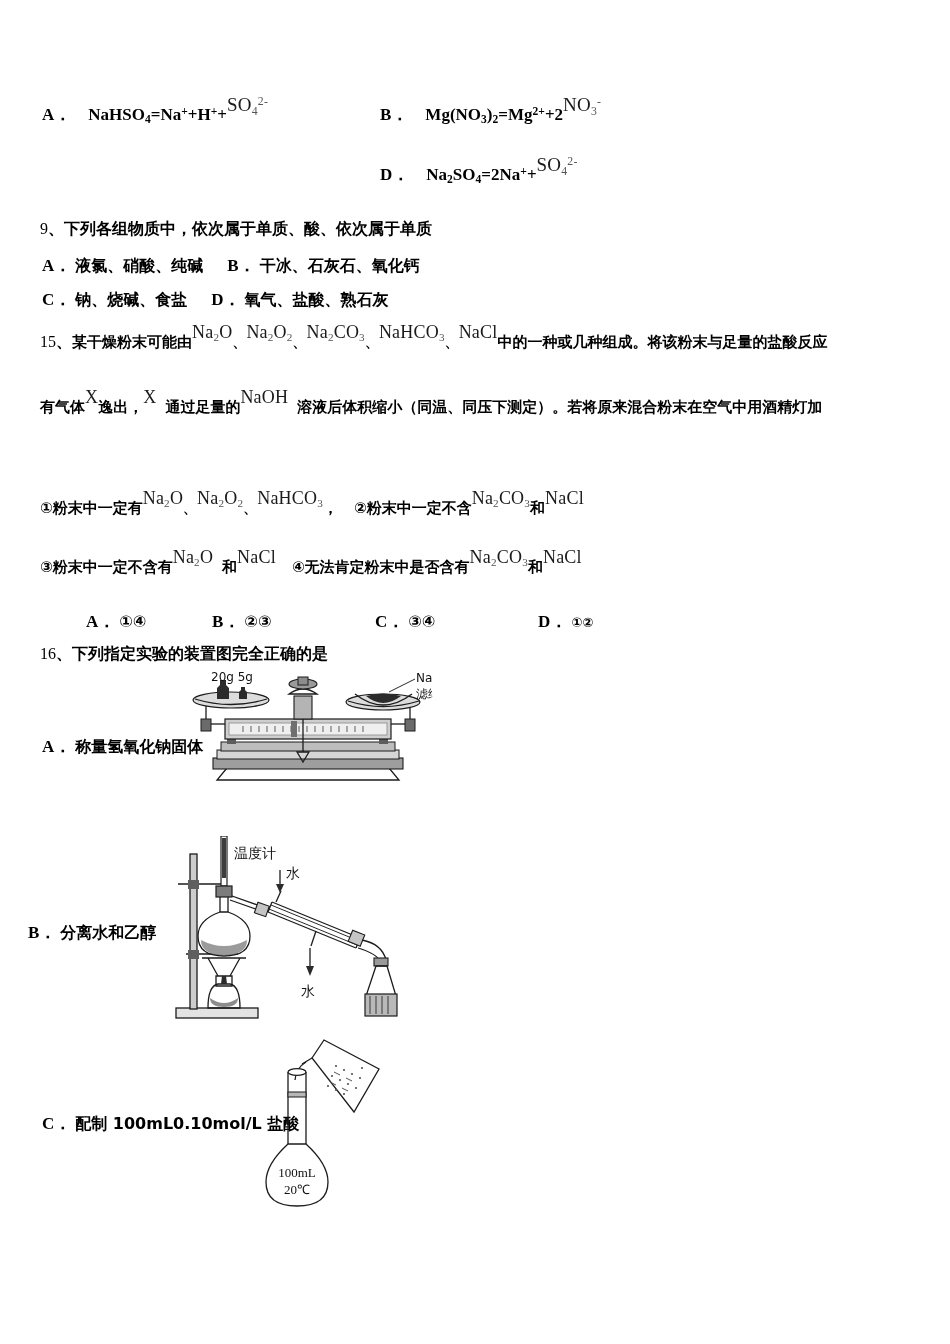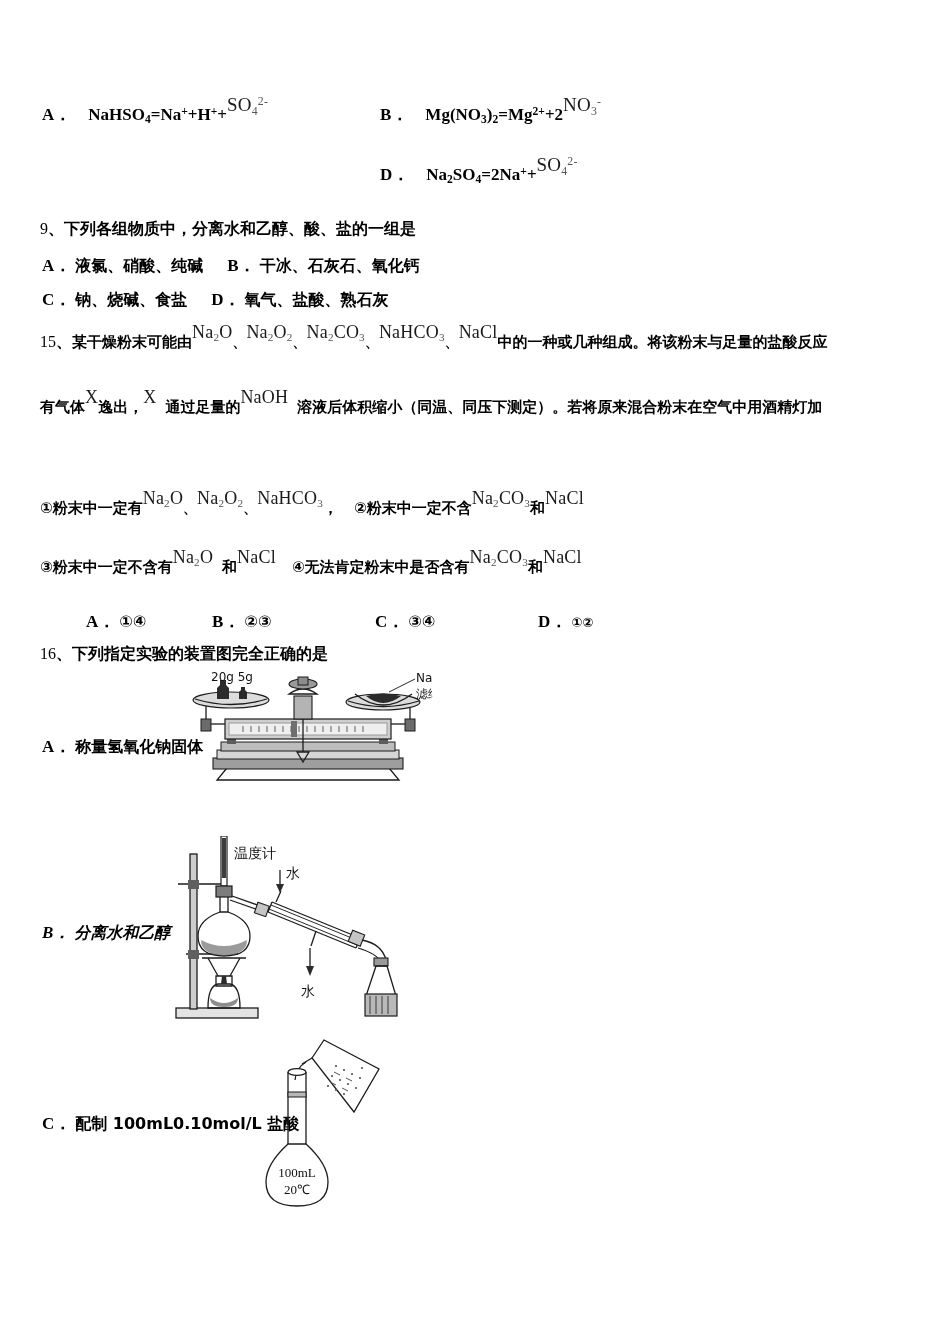--- a/index.html
+++ b/index.html
@@ -86,21 +86,21 @@
   .q15-l5 { left: 40px;  top: 556px; }
 
   .q15-oa { left: 42px;  top: 610px; margin-left: 44px; }
   .q15-ob { left: 212px; top: 610px; }
   .q15-oc { left: 375px; top: 610px; }
   .q15-od { left: 538px; top: 610px; }
 
   .q16-stem { left: 40px; top: 644px; }
 
   .q16-a-label { left: 42px;  top: 735px; }
-  .q16-b-label { left: 42px;  top: 921px; font-style: italic; }
+  .q16-b-label { left: 28px;  top: 921px; }
   .q16-c-label { left: 42px;  top: 1112px; }
 
   .fig-balance { left: 183px; top: 672px; }
   .fig-distill { left: 168px; top: 836px; }
   .fig-flask   { left: 262px; top: 1036px; }
 
   .gap { display: inline-block; width: 16px; }
   .gap-s { display: inline-block; width: 9px; }
 
   svg { display: block; }
@@ -131,21 +131,21 @@
   </div>
 
 
   <div class="row q13-d">
     <span class="opt-letter">D．</span>
     <span class="gap-s"></span>
     <span class="formula">Na<sub>2</sub>SO<sub>4</sub>=2Na<sup>+</sup>+</span><span class="eq">SO<sub>4</sub><sup>2-</sup></span>
   </div>
 
   <div class="row q14-stem">
-    <span class="qnum"><span class="num">9</span><span>、</span></span><span class="cjk" style="font-size:16px;">下列各组物质中，分离水和乙醇、酸、盐的一组是</span>
+    <span class="qnum"><span class="num">9</span><span>、</span></span><span class="cjk" style="font-size:16px;">下列各组物质中，依次属于单质、酸、依次属于单质</span>
   </div>
 
   <div class="row q14-r2">
     <span class="opt-letter">C．</span>
     <span class="cjk" style="font-size:16px;">钠、烧碱、食盐</span>
     <span class="gap"></span>
     <span class="opt-letter">D．</span>
     <span class="cjk" style="font-size:16px;">氧气、盐酸、熟石灰</span>
   </div>
 

